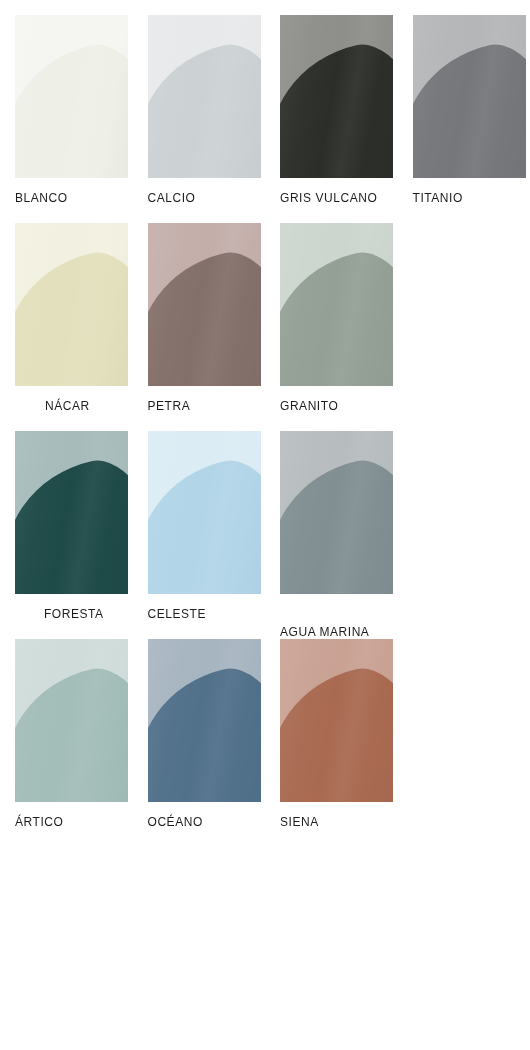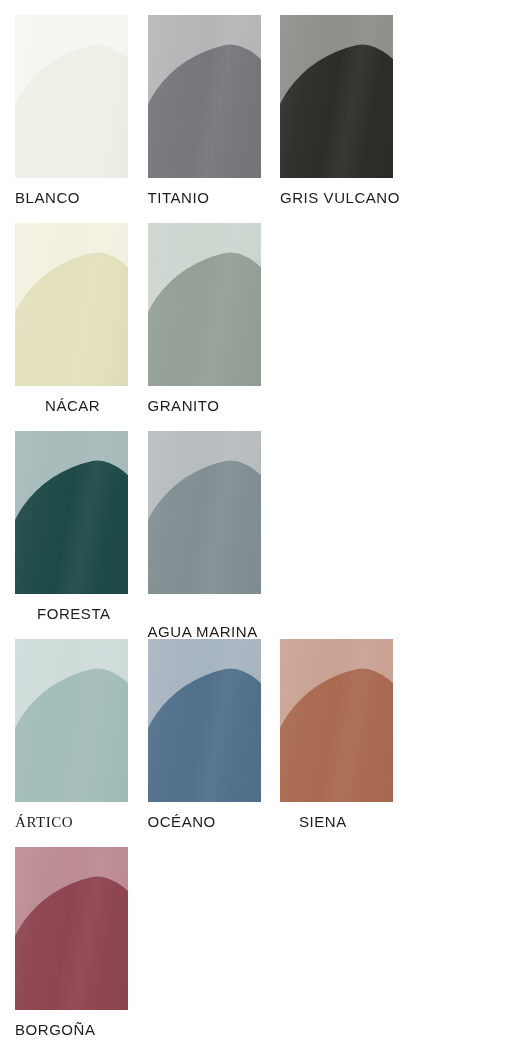--- a/index.html
+++ b/index.html
@@ -74,21 +74,21 @@
       rgba(255,255,255,0.02) 26%,
       rgba(255,255,255,0.00) 47%,
       rgba(255,255,255,0.05) 62%,
       rgba(255,255,255,0.00) 78%,
       rgba(0,0,0,0.025) 100%);
     pointer-events: none;
   }
 
   .swatch-label {
     margin-top: 14px;
-    font-size: 15px;
+    font-size: 12px;
     line-height: 12px;
     letter-spacing: 0.55px;
     color: #1c1c1c;
     text-transform: uppercase;
     white-space: nowrap;
     font-weight: 400;
   }
 </style>
 </head>
 <body style="background: rgb(255, 255, 255);">
@@ -98,100 +98,114 @@
       <div class="swatch-cell">
         <div class="swatch-chip">
           <div class="chip-base" style="background-color: rgb(245, 246, 241);"></div>
           <div class="chip-dark" style="background-color: rgb(238, 240, 232);"></div>
           <div class="chip-sheen"></div>
         </div>
         <div class="swatch-label" style="color: rgb(28, 28, 28);">BLANCO</div>
       </div>
       <div class="swatch-cell">
         <div class="swatch-chip">
+          <div class="chip-base" style="background-color: rgb(231, 233, 234);"></div>
+          <div class="chip-dark" style="background-color: rgb(204, 210, 212);"></div>
+          <div class="chip-sheen"></div>
+        </div>
+        <div class="swatch-label" style="color: rgb(28, 28, 28);">CALCIO</div>
+      </div>
+      <div class="swatch-cell">
+        <div class="swatch-chip">
+          <div class="chip-base" style="background-color: rgb(142, 143, 138);"></div>
+          <div class="chip-dark" style="background-color: rgb(44, 47, 41);"></div>
+          <div class="chip-sheen"></div>
+        </div>
+        <div class="swatch-label" style="color: rgb(28, 28, 28);">GRIS VULCANO</div>
+      </div>
+      <div class="swatch-cell">
+        <div class="swatch-chip">
           <div class="chip-base" style="background-color: rgb(180, 182, 184);"></div>
           <div class="chip-dark" style="background-color: rgb(118, 119, 123);"></div>
           <div class="chip-sheen"></div>
         </div>
         <div class="swatch-label" style="color: rgb(28, 28, 28);">TITANIO</div>
       </div>
-      <div class="swatch-cell">
-        <div class="swatch-chip">
-          <div class="chip-base" style="background-color: rgb(142, 143, 138);"></div>
-          <div class="chip-dark" style="background-color: rgb(44, 47, 41);"></div>
-          <div class="chip-sheen"></div>
-        </div>
-        <div class="swatch-label" style="color: rgb(28, 28, 28);">GRIS VULCANO</div>
-      </div>
     </div>
     <div class="swatch-row">
       <div class="swatch-cell">
         <div class="swatch-chip">
           <div class="chip-base" style="background-color: rgb(242, 241, 225);"></div>
           <div class="chip-dark" style="background-color: rgb(227, 224, 189);"></div>
           <div class="chip-sheen"></div>
         </div>
         <div class="swatch-label" style="color: rgb(28, 28, 28); padding-left: 30px;">NÁCAR</div>
       </div>
       <div class="swatch-cell">
         <div class="swatch-chip">
+          <div class="chip-base" style="background-color: rgb(195, 174, 170);"></div>
+          <div class="chip-dark" style="background-color: rgb(132, 112, 106);"></div>
+          <div class="chip-sheen"></div>
+        </div>
+        <div class="swatch-label" style="color: rgb(28, 28, 28);">PETRA</div>
+      </div>
+      <div class="swatch-cell">
+        <div class="swatch-chip">
           <div class="chip-base" style="background-color: rgb(205, 213, 207);"></div>
           <div class="chip-dark" style="background-color: rgb(148, 160, 150);"></div>
           <div class="chip-sheen"></div>
         </div>
         <div class="swatch-label" style="color: rgb(28, 28, 28);">GRANITO</div>
       </div>
     </div>
     <div class="swatch-row">
       <div class="swatch-cell">
         <div class="swatch-chip">
           <div class="chip-base" style="background-color: rgb(166, 187, 186);"></div>
           <div class="chip-dark" style="background-color: rgb(30, 74, 72);"></div>
           <div class="chip-sheen"></div>
         </div>
         <div class="swatch-label" style="color: rgb(28, 28, 28); text-align: center;">FORESTA</div>
       </div>
       <div class="swatch-cell">
         <div class="swatch-chip">
+          <div class="chip-base" style="background-color: rgb(219, 236, 244);"></div>
+          <div class="chip-dark" style="background-color: rgb(178, 213, 232);"></div>
+          <div class="chip-sheen"></div>
+        </div>
+        <div class="swatch-label" style="color: rgb(28, 28, 28);">CELESTE</div>
+      </div>
+      <div class="swatch-cell">
+        <div class="swatch-chip">
           <div class="chip-base" style="background-color: rgb(183, 188, 190);"></div>
           <div class="chip-dark" style="background-color: rgb(129, 143, 147);"></div>
           <div class="chip-sheen"></div>
         </div>
         <div class="swatch-label" style="color: rgb(28, 28, 28); margin-top: 32px;">AGUA MARINA</div>
       </div>
     </div>
     <div class="swatch-row">
       <div class="swatch-cell">
         <div class="swatch-chip">
           <div class="chip-base" style="background-color: rgb(207, 220, 218);"></div>
           <div class="chip-dark" style="background-color: rgb(163, 189, 185);"></div>
           <div class="chip-sheen"></div>
         </div>
-        <div class="swatch-label" style="color: rgb(28, 28, 28); font-family: Liberation Serif, serif;">ÁRTICO</div>
+        <div class="swatch-label" style="color: rgb(28, 28, 28);">ÁRTICO</div>
       </div>
       <div class="swatch-cell">
         <div class="swatch-chip">
           <div class="chip-base" style="background-color: rgb(167, 181, 193);"></div>
           <div class="chip-dark" style="background-color: rgb(81, 112, 138);"></div>
           <div class="chip-sheen"></div>
         </div>
         <div class="swatch-label" style="color: rgb(28, 28, 28);">OCÉANO</div>
       </div>
       <div class="swatch-cell">
         <div class="swatch-chip">
           <div class="chip-base" style="background-color: rgb(201, 162, 148);"></div>
           <div class="chip-dark" style="background-color: rgb(169, 106, 81);"></div>
           <div class="chip-sheen"></div>
         </div>
-        <div class="swatch-label" style="color: rgb(28, 28, 28); margin-left: 19px;">SIENA</div>
-      </div>
-    </div>
-    <div class="swatch-row">
-      <div class="swatch-cell">
-        <div class="swatch-chip">
-          <div class="chip-base" style="background-color: rgb(188, 139, 148);"></div>
-          <div class="chip-dark" style="background-color: rgb(142, 69, 80);"></div>
-          <div class="chip-sheen"></div>
-        </div>
-        <div class="swatch-label" style="color: rgb(28, 28, 28);">BORGOÑA</div>
+        <div class="swatch-label" style="color: rgb(28, 28, 28);">SIENA</div>
       </div>
     </div>
   </div>
 
 </body></html>

